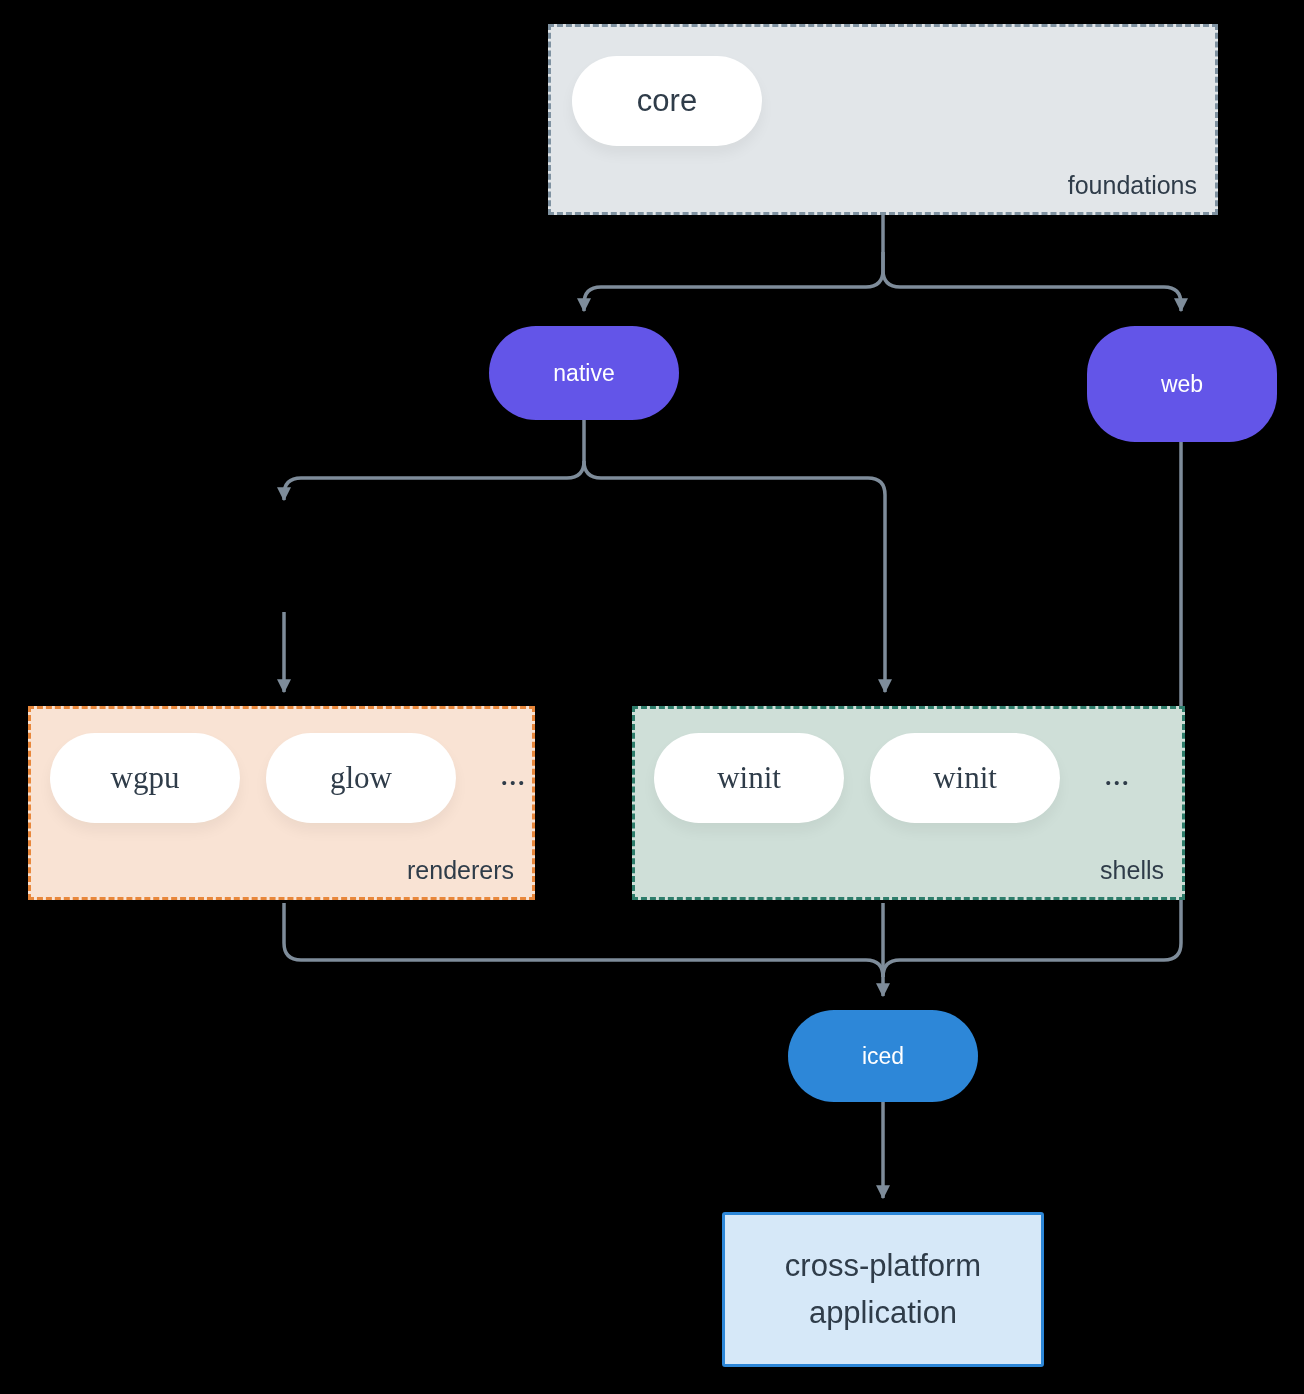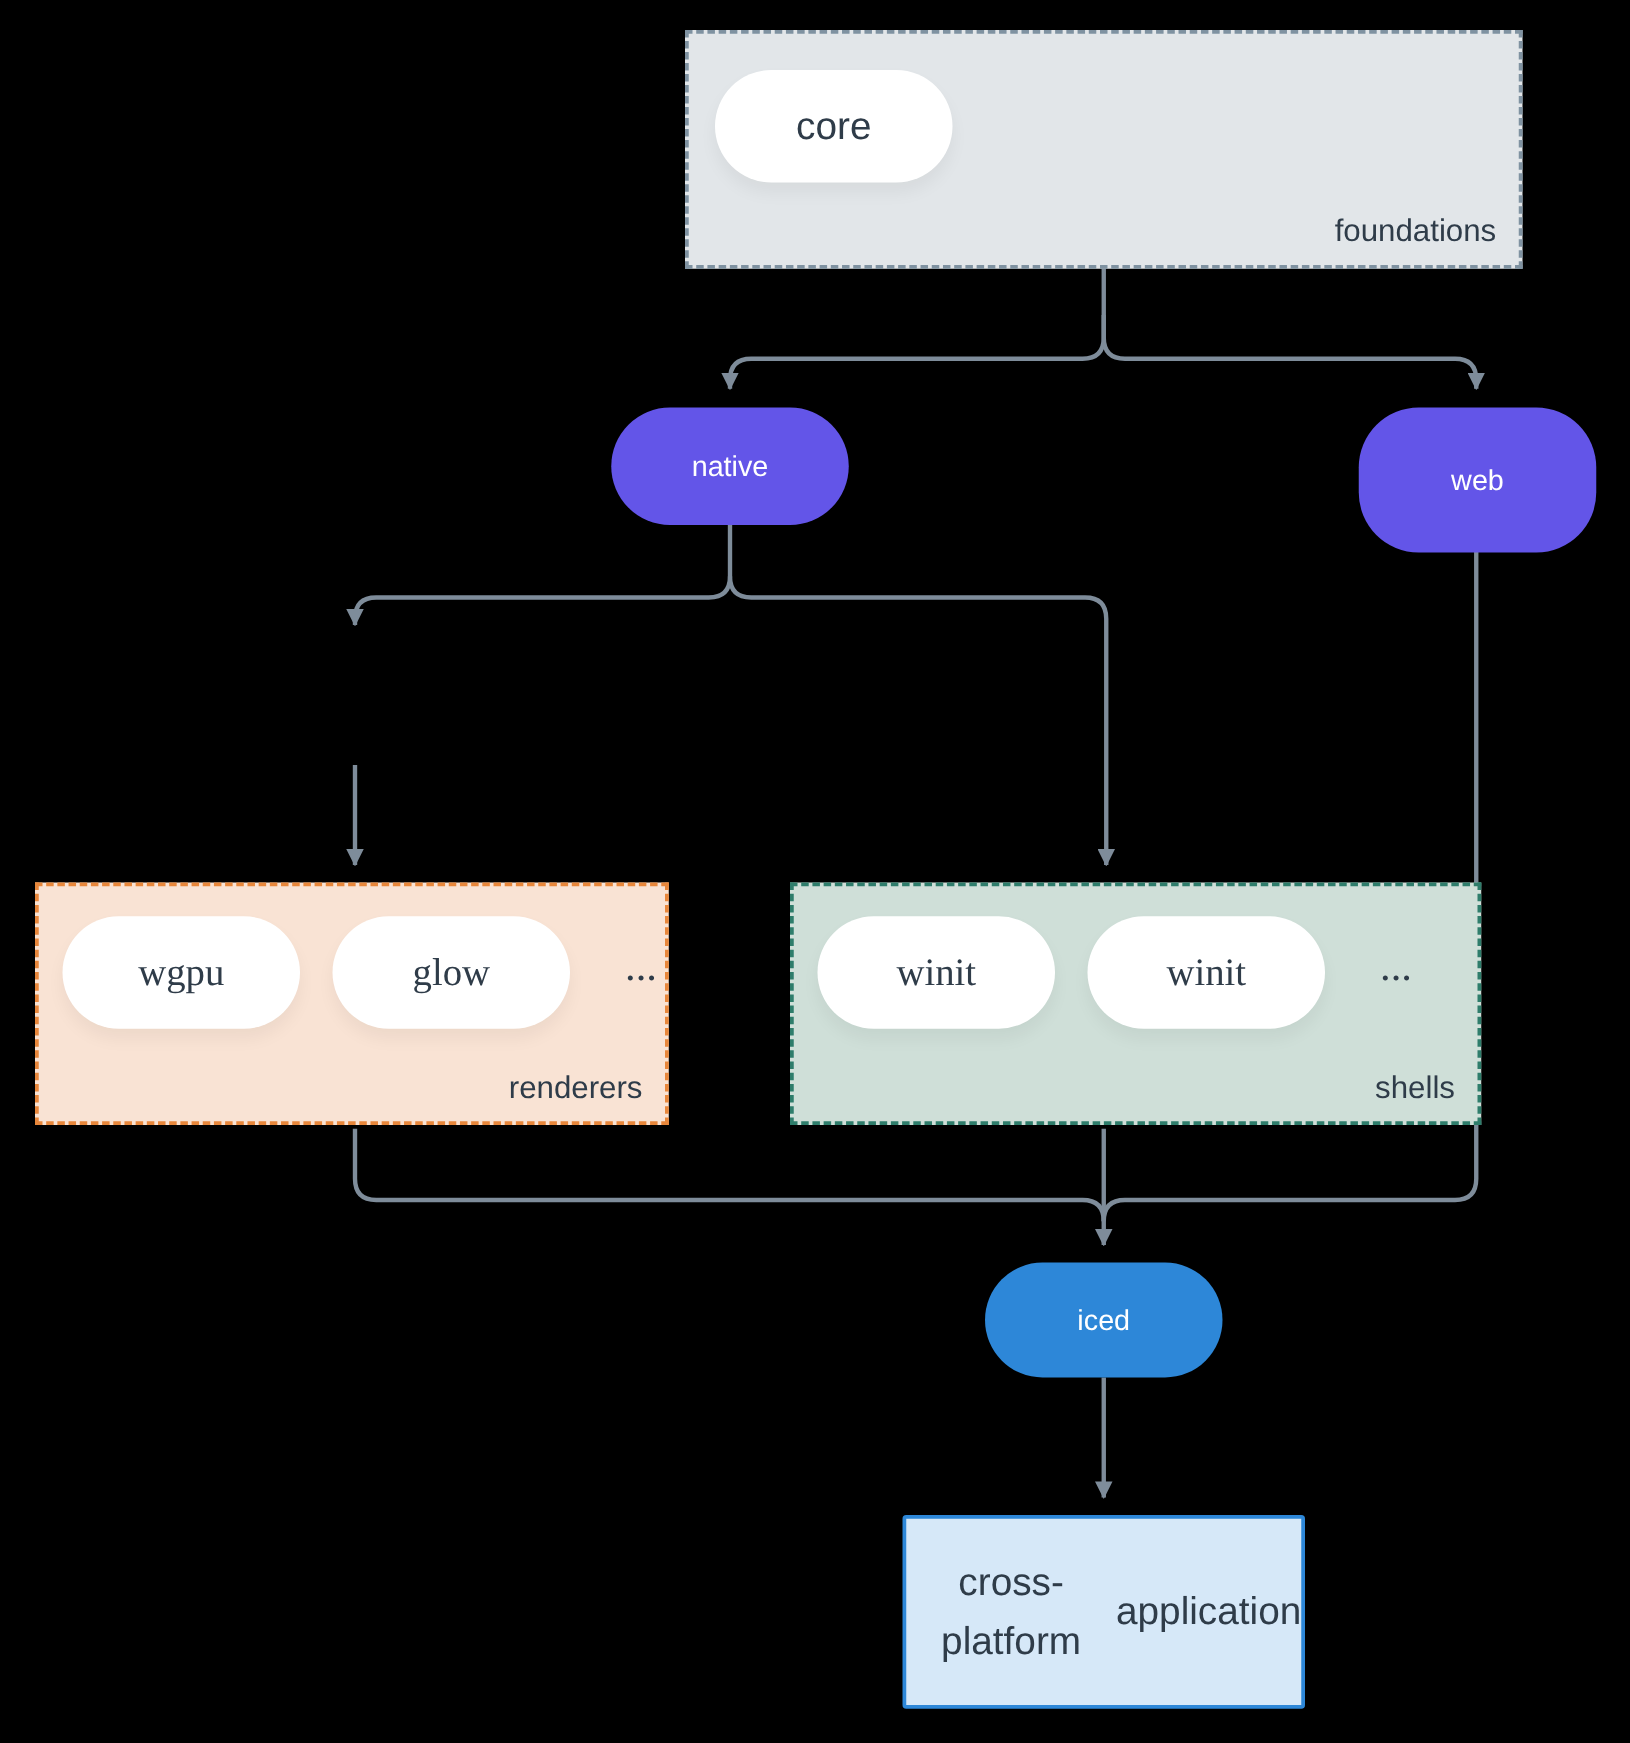--- a/index.html
+++ b/index.html
@@ -93,20 +93,21 @@
   .node-iced    { left: 788px; top: 1010px; width: 190px; height: 92px; background: var(--blue); }
 
   .app-box {
     position: absolute;
     left: 722px; top: 1212px; width: 322px; height: 155px;
     box-sizing: border-box;
     background: var(--app-fill);
     border: 3px solid var(--app-border);
     border-radius: 3px;
     display: flex;
+    flex-direction: column;
     align-items: center;
     justify-content: center;
     color: var(--text-dark);
     font-size: 31px;
     line-height: 1.5;
     text-align: center;
   }
 </style>
 </head>
 <body>

